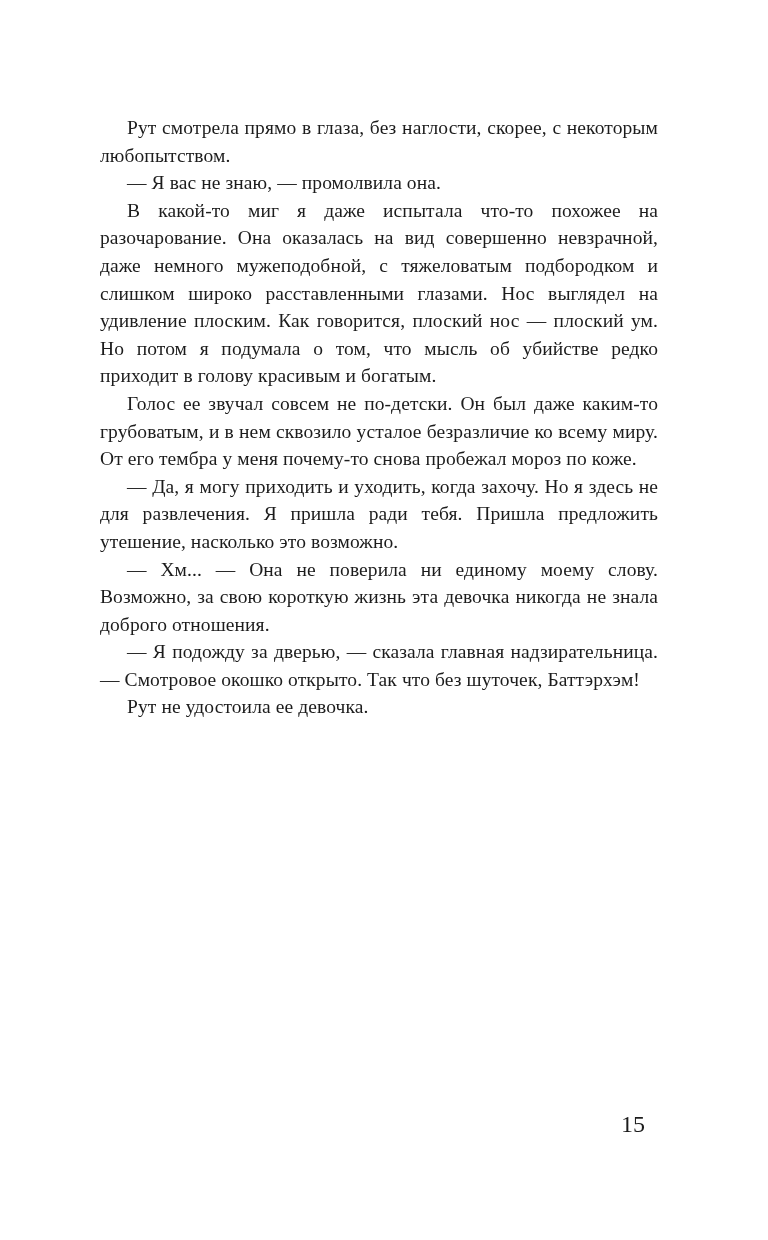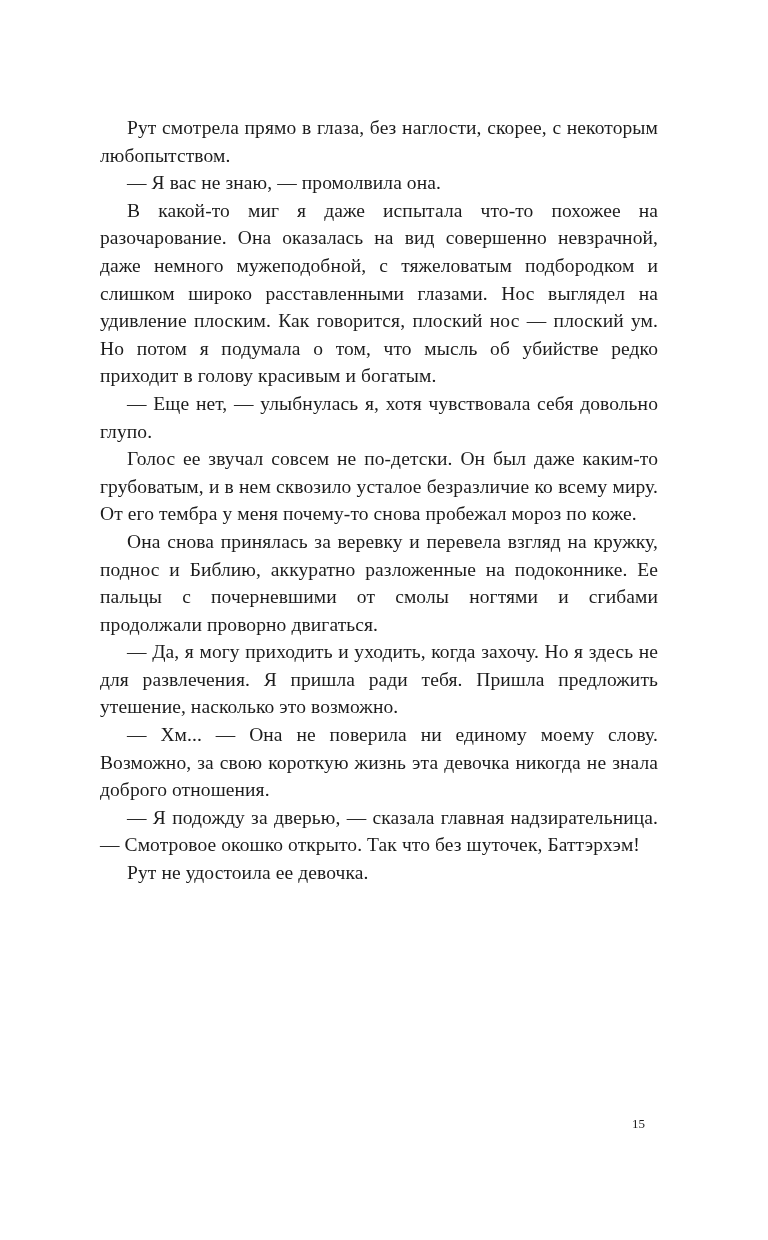--- a/index.html
+++ b/index.html
@@ -37,37 +37,35 @@
     margin: 0;
     padding: 0;
     text-indent: 27px;
   }
   .page-number {
     position: absolute;
     left: 100px;
     top: 1112px;
     width: 545px;
     text-align: right;
-    font-size: 13px;
+    font-size: 24px;
     line-height: 24px;
     color: #1c1c1c;
   }
 </style>
 </head>
 <body>
 
 <div class="book-page">
 
   <div class="page-text" lang="ru">
     <p>Рут смотрела прямо в глаза, без наглости, скорее, с некоторым любопытством.</p>
     <p>— Я вас не знаю, — промолвила она.</p>
     <p>В какой-то миг я даже испытала что-то похожее на разочарование. Она оказалась на вид совершенно невзрачной, даже немного мужеподобной, с тяжеловатым подбородком и слишком широко расставленными глазами. Нос выглядел на удивление плоским. Как говорится, плоский нос — плоский ум. Но потом я подумала о том, что мысль об убийстве редко приходит в голову красивым и богатым.</p>
-    <p>— Еще нет, — улыбнулась я, хотя чувствовала себя довольно глупо.</p>
     <p>Голос ее звучал совсем не по-детски. Он был даже каким-то грубоватым, и в нем сквозило усталое безразличие ко всему миру. От его тембра у меня почему-то снова пробежал мороз по коже.</p>
-    <p>Она снова принялась за веревку и перевела взгляд на кружку, поднос и Библию, аккуратно разложенные на подоконнике. Ее пальцы с почерневшими от смолы ногтями и сгибами продолжали проворно двигаться.</p>
     <p>— Да, я могу приходить и уходить, когда захочу. Но я здесь не для развлечения. Я пришла ради тебя. Пришла предложить утешение, насколько это возможно.</p>
     <p>— Хм... — Она не поверила ни единому моему слову. Возможно, за свою короткую жизнь эта девочка никогда не знала доброго отношения.</p>
     <p>— Я подожду за дверью, — сказала главная надзирательница. — Смотровое окошко открыто. Так что без шуточек, Баттэрхэм!</p>
     <p>Рут не удостоила ее девочка.</p>
   </div>
 
   <div class="page-number">15</div>
 
 </div>
 

